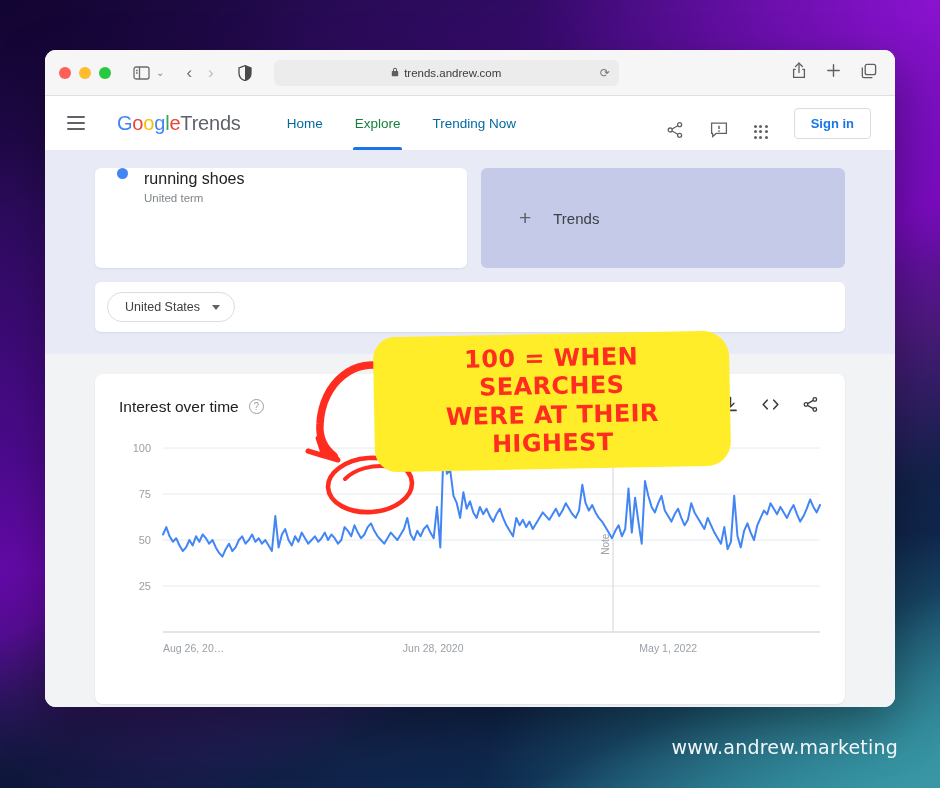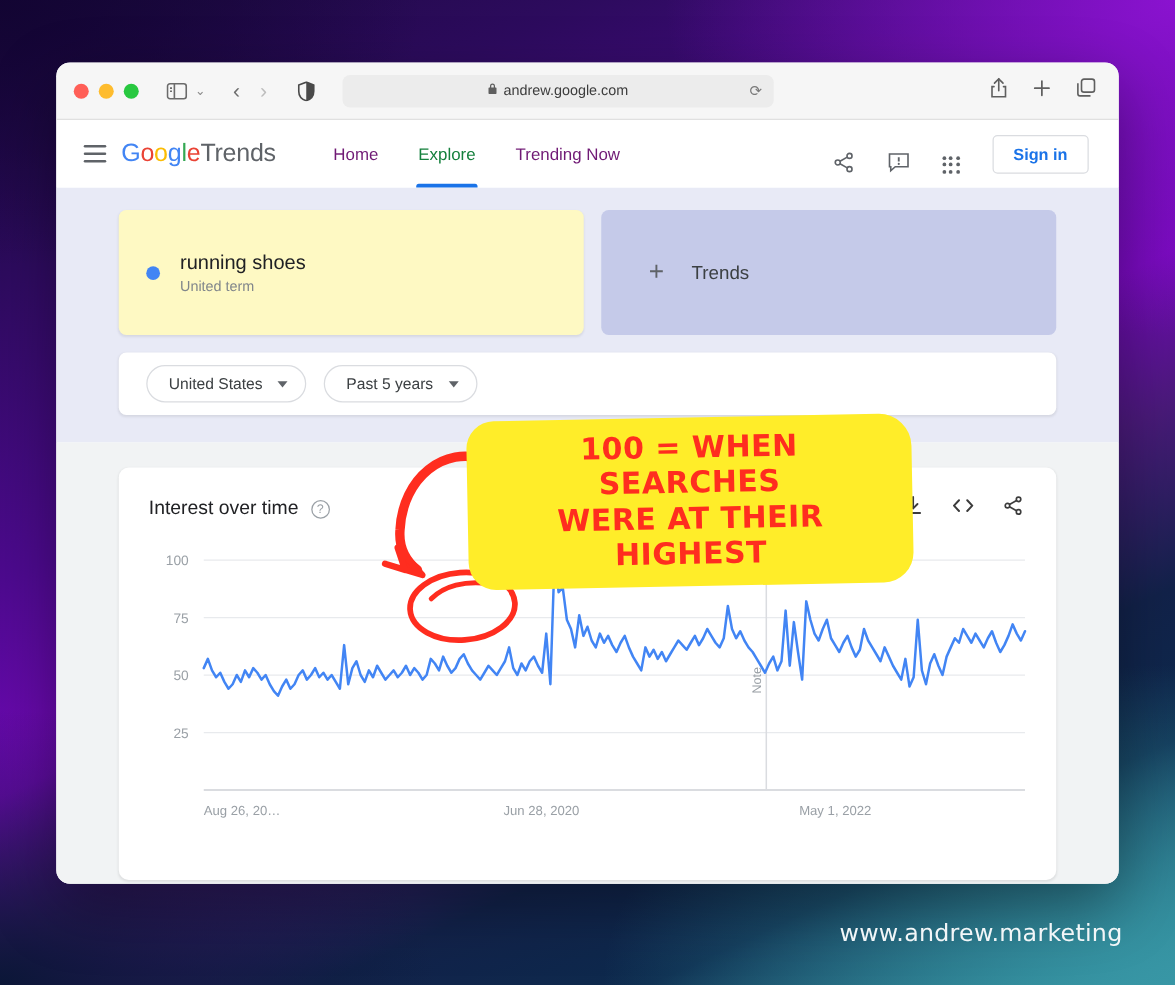--- a/index.html
+++ b/index.html
@@ -102,29 +102,29 @@
     height: 54px;
     background: #fff;
     display: flex;
     align-items: center;
     padding: 0 24px 0 22px;
     position: relative;
   }
   .hamburger { display: flex; flex-direction: column; gap: 4px; width: 18px; cursor: pointer; }
   .hamburger span { height: 2px; background: #5f6368; border-radius: 1px; }
 
-  .brand { margin-left: 12px; font-size: 20px; letter-spacing: -.2px; white-space: nowrap; }
+  .brand { margin-left: 32px; font-size: 20px; letter-spacing: -.2px; white-space: nowrap; }
   .brand .g1 { color: #4285F4; } .brand .g2 { color: #EA4335; }
   .brand .g3 { color: #FBBC05; } .brand .g4 { color: #4285F4; }
   .brand .g5 { color: #34A853; } .brand .g6 { color: #EA4335; }
   .brand .tword { color: #5f6368; }
 
   .gt-nav { display: flex; align-items: center; gap: 32px; margin-left: 46px; height: 100%; }
   .gt-nav a {
-    font-size: 13.5px; color: #701a75; text-decoration: none;
+    font-size: 13.5px; color: #0369a1; text-decoration: none;
     height: 100%; display: flex; align-items: center; position: relative;
   }
   .gt-nav a.active { color: #15803d; }
   .gt-nav a.active::after {
     content: ""; position: absolute; bottom: 0; left: -2px; right: -2px;
     height: 3px; background: #1a73e8; border-radius: 2px 2px 0 0;
   }
 
   .gt-right { margin-left: auto; display: flex; align-items: flex-end; gap: 26px; }
   .gt-icon { color: #5f6368; display: flex; }
@@ -134,38 +134,38 @@
     border: 1px solid #dadce0; border-radius: 4px;
     padding: 7px 16px; color: #1a73e8; font-size: 13px; font-weight: bold;
     background: #fff; cursor: pointer;
   }
 
   
   .query-band { background: #e8eaf6; padding: 18px 0 22px 0; }
 
   .cards-row { display: flex; gap: 14px; padding: 0 50px; }
   .term-card {
-    flex: 0 0 372px; height: 100px; background: #fef9c3; border-radius: 6px;
-    display: flex; align-items: center; padding-left: 22px;
+    flex: 0 0 372px; height: 100px; background: #ffffff; border-radius: 6px;
+    display: flex; align-items: flex-start; padding-left: 22px;
     box-shadow: 0 1px 2px rgba(0,0,0,.08);
   }
   .term-dot { width: 11px; height: 11px; border-radius: 50%; background: #4285F4; margin-right: 16px; }
   .term-name { font-size: 16px; color: #202124; line-height: 1.35; }
   .term-sub { font-size: 11.5px; color: #80868b; margin-top: 2px; }
 
   .compare-card {
     flex: 1; height: 100px; background: #c5cae9; border-radius: 6px;
     display: flex; align-items: center; padding-left: 38px; gap: 22px;
     color: #3c4043; font-size: 15px; cursor: pointer;
   }
   .plus { font-size: 21px; font-weight: 300; color: #5f6368; }
 
   .filters-card {
     margin: 14px 50px 0 50px; background: #fff; border-radius: 6px;
-    height: 50px; display: flex; align-items: center; padding-left: 22px; gap: 14px;
+    height: 50px; display: flex; align-items: center; padding-left: 12px; gap: 14px;
     box-shadow: 0 1px 2px rgba(0,0,0,.08);
   }
   .chip {
     border: 1px solid #dadce0; border-radius: 16px; height: 30px;
     display: flex; align-items: center; gap: 12px; padding: 0 14px 0 17px;
     font-size: 12.5px; color: #3c4043; cursor: pointer; white-space: nowrap;
   }
   .chip .caret {
     width: 0; height: 0; border-left: 4.5px solid transparent;
     border-right: 4.5px solid transparent; border-top: 5.5px solid #5f6368;
@@ -250,21 +250,21 @@
         </svg>
       </span>
 
       <div class="urlbar">
         <div class="url-center">
           <span>
             <svg width="8" height="10" viewBox="0 0 8 10" fill="#5f5f5f">
               <path d="M2 4V2.8a2 2 0 1 1 4 0V4h.6A.6.6 0 0 1 7.2 4.6v4A.6.6 0 0 1 6.6 9.2H1.4A.6.6 0 0 1 .8 8.6v-4A.6.6 0 0 1 1.4 4zm1 0h2V2.8a1 1 0 1 0-2 0z"></path>
             </svg>
           </span>
-          <span>andrew.google.com</span>
+          <span>trends.andrew.com</span>
         </div>
         <span class="reload">⟳</span>
       </div>
 
       <div class="chrome-right">
         <span class="cr-icon">
           <svg width="14" height="17" viewBox="0 0 14 17" fill="none" stroke="#5f5f5f" stroke-width="1.3" stroke-linecap="round">
             <path d="M7 1.2v9.4"></path>
               <path d="M3.6 4.5 7 1.1l3.4 3.4"></path>
             <path d="M3.2 7.3H1.6v8.1h10.8V7.3h-1.6"></path>
@@ -345,24 +345,20 @@
         </div>
         <div class="compare-card">
           <span class="plus">+</span>
           <span>Trends</span>
         </div>
       </div>
 
       <div class="filters-card">
         <div class="chip">
           <span>United States</span>
-          <span class="caret"></span>
-        </div>
-        <div class="chip">
-          <span>Past 5 years</span>
           <span class="caret"></span>
         </div>
       </div>
     </div>
 
     <div class="chart-area">
       <div class="chart-card">
         <div class="chart-head">
           <span class="chart-title">Interest over time</span>
           <span class="help-ico">?</span>

